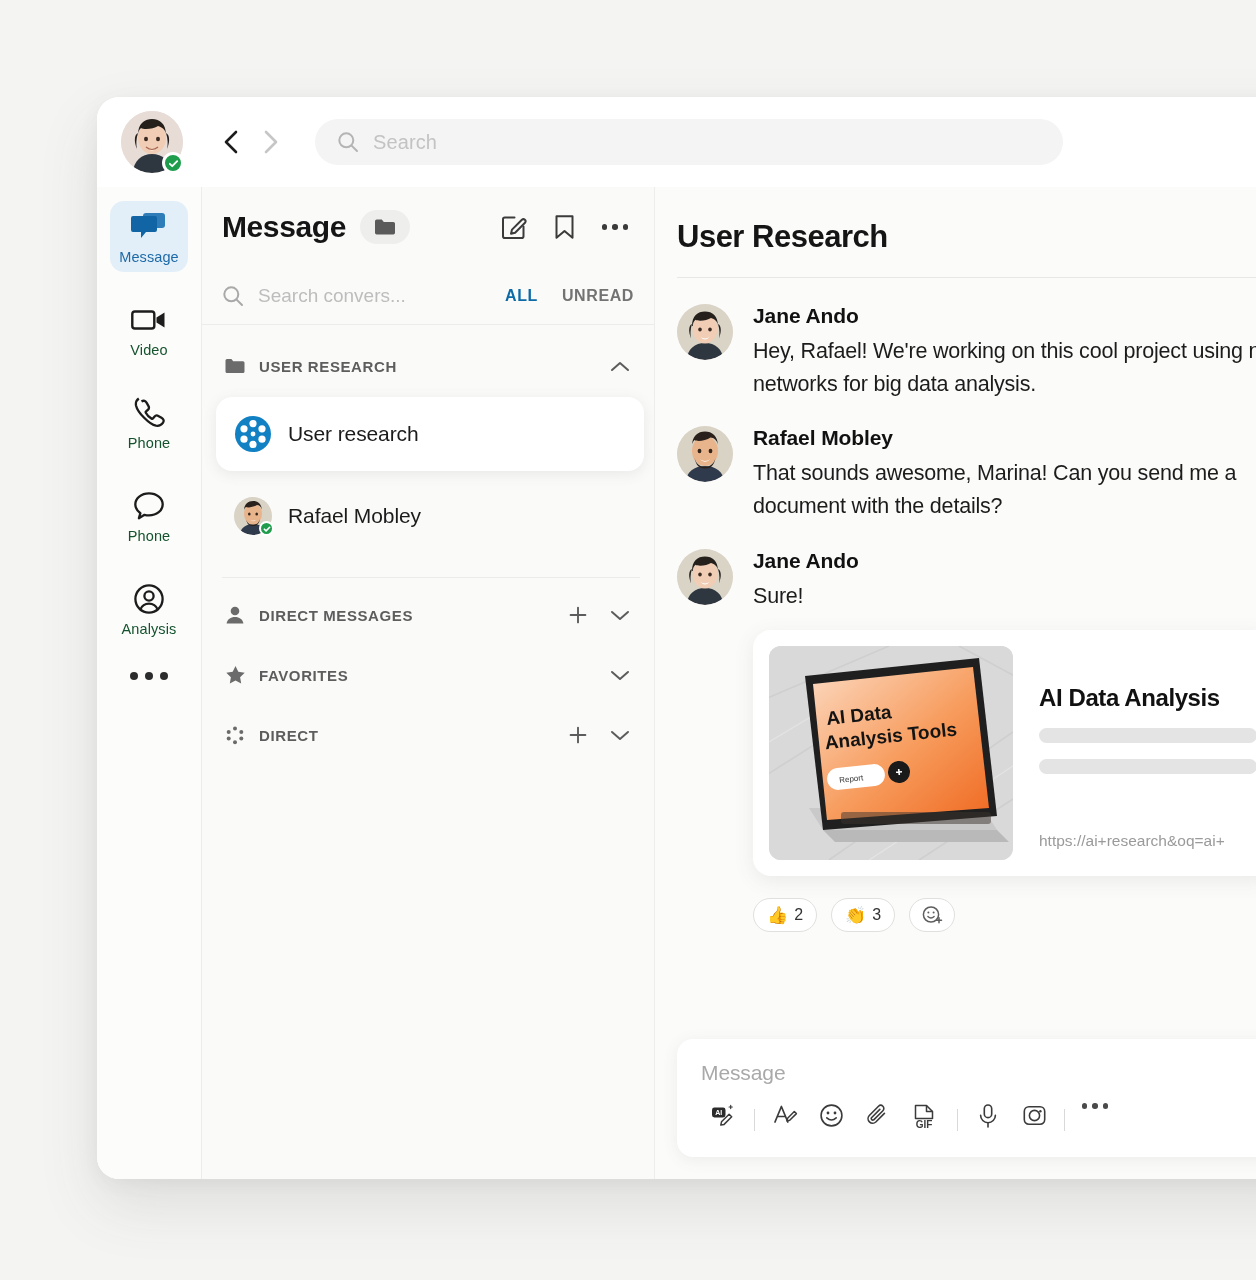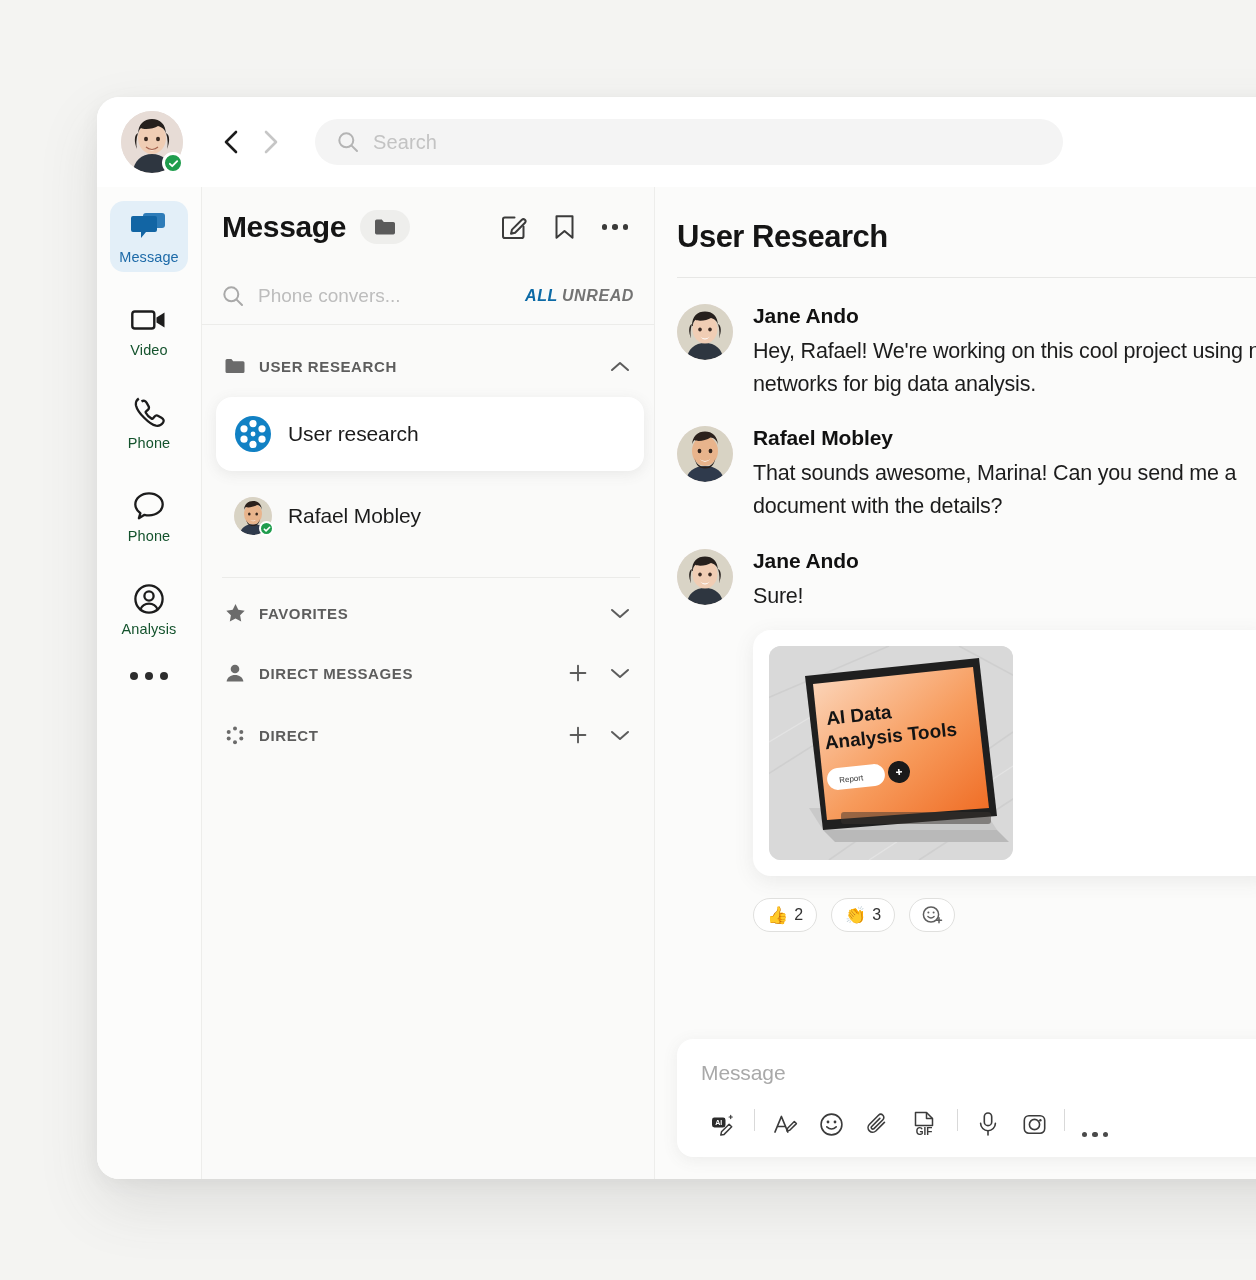--- a/index.html
+++ b/index.html
@@ -102,21 +102,21 @@
   .hico { cursor:pointer; display:flex; align-items:center; justify-content:center; }
   .hico svg { display:block; }
   .dots3 { display:flex; gap:5px; }
   .dots3 i { width:5.5px; height:5.5px; border-radius:50%; background:#3a3a3a; display:block; }
 
   .conv-search {
     height: 58px; display:flex; align-items:center; padding:0 20px; gap:14px;
     border-bottom:1px solid #ececea;
   }
   .conv-search .ph { color:#bdbdbd; font-size:19px; flex:1; }
-  .filters { display:flex; gap:4px; align-items:center;font-style:italic; }
+  .filters { display:flex; gap:24px; align-items:center; }
   .filter { font-size:16px; font-weight:bold; letter-spacing:.6px; cursor:pointer; color:#737373; }
   .filter.active { color:#0c6aa6; }
 
   .conv-scroll { flex:1; padding-top: 18px; overflow:hidden; }
 
   .group-head {
     height: 46px; display:flex; align-items:center; padding: 0 24px 0 22px; gap:13px;
     cursor:pointer;
   }
   .group-head .gico { width:22px; display:flex; align-items:center; justify-content:center; }
@@ -190,21 +190,21 @@
   .reaction.add { min-width:46px; padding:0 11px; }
 
   
   .compose {
     margin: 20px 0 22px 0; background:#fff; border-radius:16px;
     box-shadow: 0 3px 16px rgba(90,90,90,.09);
     height: 118px; padding: 22px 24px 0 24px; position:relative;
   }
   .compose-ph { font-size:21px; color:#a9a9a9; letter-spacing:-.1px; }
   .compose-tools { display:flex; align-items:center; gap:0; margin-top: 18px; }
-  .tool { width:46px; height:34px; display:flex; align-items:flex-end; justify-content:center; cursor:pointer; }
+  .tool { width:46px; height:34px; display:flex; align-items:flex-start; justify-content:center; cursor:pointer; }
   .tool svg { display:block; }
   .sep { width:1px; height:22px; background:#d9d9d9; margin: 0 7px; flex:none; }
   .tool-dots { display:flex; gap:5px; }
   .tool-dots i { width:5.5px; height:5.5px; border-radius:50%; background:#4a4a4a; display:block; }
 </style>
 </head>
 <body>
 
 <div id="stage">
 
@@ -351,21 +351,21 @@
               </span>
             </span>
           </span>
         </div>
 
         <div class="conv-search">
           <svg width="22" height="22" viewBox="0 0 22 22">
             <circle cx="9.3" cy="9.3" r="7" stroke="#a9a9a9" stroke-width="2" fill="none"></circle>
             <path d="M14.6 14.6L20 20" stroke="#a9a9a9" stroke-width="2" stroke-linecap="round"></path>
           </svg>
-          <span class="ph">Phone convers...</span>
+          <span class="ph">Search convers...</span>
           <span class="filters">
             <span class="filter active">ALL</span>
             <span class="filter">UNREAD</span>
           </span>
         </div>
 
         <div class="conv-scroll">
 
           <div class="group-head">
             <span class="gico">
@@ -424,50 +424,50 @@
                 <svg viewBox="0 0 12 12">
                     <path d="M2 6.3l2.6 2.6L10 3.4" stroke="#fff" stroke-width="2.4" fill="none" stroke-linecap="round" stroke-linejoin="round"></path>
                   </svg>
               </span>
             </span>
             <span class="name">Rafael Mobley</span>
           </div>
 
           <div class="divider"></div>
 
-          <div class="group-head" style="height:58px;">
-            <span class="gico">
-              <svg width="21" height="20" viewBox="0 0 21 20">
-                <path d="M10.5 1l2.8 5.8 6.4.9-4.6 4.5 1.1 6.4-5.7-3-5.7 3 1.1-6.4L1.3 7.7l6.4-.9z" fill="#6b6b6b"></path>
-              </svg>
-            </span>
-            <span class="group-label">FAVORITES</span>
-            <span class="group-actions">
-              <span class="chev">
-                <svg width="20" height="13" viewBox="0 0 20 13">
-                  <path d="M2 3l8 7 8-7" stroke="#5c5c5c" stroke-width="2" fill="none" stroke-linecap="round" stroke-linejoin="round"></path>
-                </svg>
-              </span>
-            </span>
-          </div>
-
           <div class="group-head" style="height:62px;">
             <span class="gico">
               <svg width="20" height="20" viewBox="0 0 20 20">
                 <circle cx="10" cy="6" r="4.3" fill="#6b6b6b"></circle>
                 <path d="M1.6 18.6c.6-4.3 4.1-6.6 8.4-6.6s7.8 2.3 8.4 6.6z" fill="#6b6b6b"></path>
               </svg>
             </span>
             <span class="group-label">DIRECT MESSAGES</span>
             <span class="group-actions">
               <span class="plus">
                 <svg width="20" height="20" viewBox="0 0 20 20">
                   <path d="M10 2.6v14.8M2.6 10h14.8" stroke="#5c5c5c" stroke-width="1.9" stroke-linecap="round"></path>
                 </svg>
               </span>
+              <span class="chev">
+                <svg width="20" height="13" viewBox="0 0 20 13">
+                  <path d="M2 3l8 7 8-7" stroke="#5c5c5c" stroke-width="2" fill="none" stroke-linecap="round" stroke-linejoin="round"></path>
+                </svg>
+              </span>
+            </span>
+          </div>
+
+          <div class="group-head" style="height:58px;">
+            <span class="gico">
+              <svg width="21" height="20" viewBox="0 0 21 20">
+                <path d="M10.5 1l2.8 5.8 6.4.9-4.6 4.5 1.1 6.4-5.7-3-5.7 3 1.1-6.4L1.3 7.7l6.4-.9z" fill="#6b6b6b"></path>
+              </svg>
+            </span>
+            <span class="group-label">FAVORITES</span>
+            <span class="group-actions">
               <span class="chev">
                 <svg width="20" height="13" viewBox="0 0 20 13">
                   <path d="M2 3l8 7 8-7" stroke="#5c5c5c" stroke-width="2" fill="none" stroke-linecap="round" stroke-linejoin="round"></path>
                 </svg>
               </span>
             </span>
           </div>
 
           <div class="group-head" style="height:62px;">
             <span class="gico">
@@ -623,20 +623,26 @@
                       <text x="56" y="119" font-family="Liberation Sans, sans-serif" font-size="8" fill="#333" transform="rotate(-6 73 115)">Report</text>
                       <circle cx="116" cy="110" r="11" fill="#1a1a1a" transform="rotate(-6 116 110)"></circle>
                       <path d="M113 110h6M116 107v6" stroke="#fff" stroke-width="1.6" transform="rotate(-6 116 110)"></path>
                       <path d="M40 168 L214 168 L226 180 L52 180 Z" fill="#b9b9b9"></path>
                       <g fill="#3a3330">
                         <rect x="58" y="150" width="150" height="12" rx="3" opacity=".5"></rect>
                       </g>
                     </g>
                   </svg>
                 </span>
+                <span class="preview-meta">
+                  <span class="preview-title" style="display:block;">AI Data Analysis</span>
+                  <span class="skel" style="display:block;"></span>
+                  <span class="skel" style="display:block;"></span>
+                  <span class="preview-url" style="display:block;">https://ai+research&amp;oq=ai+</span>
+                </span>
               </span>
             </span>
           </div>
 
           <div class="reactions">
             <span class="reaction">
               <span class="emo">👍</span>
               <span class="cnt">2</span>
             </span>
             <span class="reaction">

